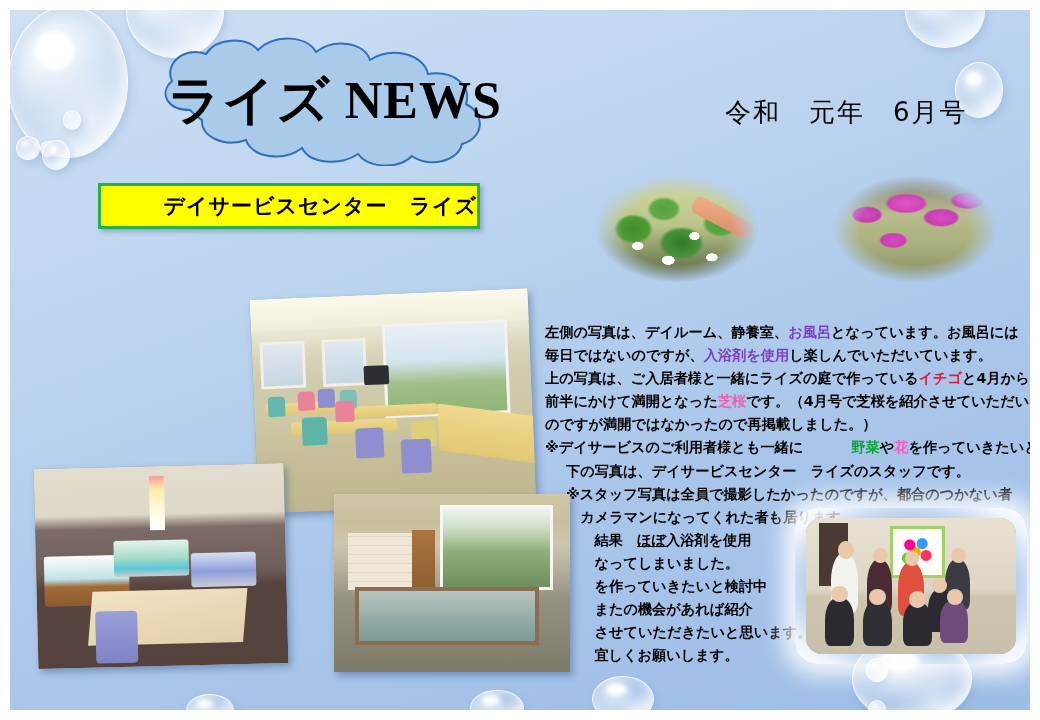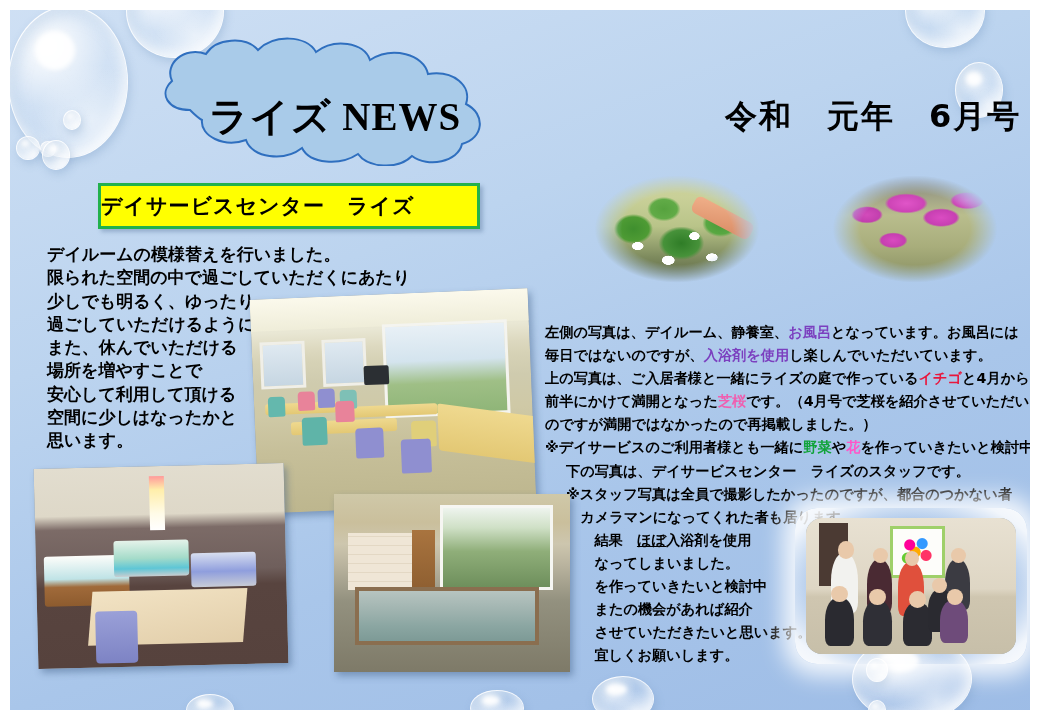--- a/index.html
+++ b/index.html
@@ -31,40 +31,40 @@
     z-index:1;
   }
   .bubble::after{
     content:"";position:absolute;left:22%;top:16%;width:34%;height:26%;
     border-radius:50%;background:rgba(255,255,255,.9);filter:blur(2px);
   }
   
   #cloud{position:absolute;left:128px;top:36px;width:400px;height:130px;z-index:5;}
   #cloud svg{display:block;width:100%;height:100%;}
   #cloud-text{
-    position:absolute;left:0;top:16px;width:400px;height:130px;
+    position:absolute;left:0;top:0;width:400px;height:130px;
     display:flex;align-items:center;justify-content:center;
     font-family:"Liberation Serif","DejaVu Serif",serif;
-    font-size:39px;font-weight:700;color:#000;letter-spacing:1px;
+    font-size:52px;font-weight:700;color:#000;letter-spacing:1px;
     padding-left:14px;box-sizing:border-box;
   }
   
   #logo{position:absolute;left:76px;top:62px;width:82px;height:82px;z-index:6;}
   
   #issue{
     position:absolute;left:725px;top:95px;z-index:10;
-    font-family:"DejaVu Sans",sans-serif;font-weight:700;font-size:32px;color:#000;
+    font-family:"DejaVu Sans",sans-serif;font-weight:400;font-size:26px;color:#000;
     letter-spacing:2px;white-space:nowrap;text-align:right;
   }
   
   #banner{
     position:absolute;left:98px;top:183px;width:382px;height:46px;z-index:10;
     background:#ffff00;border:3px solid #22b14c;box-sizing:border-box;
     box-shadow:3px 3px 4px rgba(70,100,140,.35);
-    display:flex;align-items:center;justify-content:flex-start;
+    display:flex;align-items:center;justify-content:flex-end;
   }
   #banner span{
     font-family:"DejaVu Sans",sans-serif;font-weight:700;font-size:21px;color:#000;letter-spacing:1px;
   }
   
   .jtext{position:absolute;z-index:12;color:#000;white-space:pre;}
   #left-text{
     left:47px;top:243px;
     font-family:"DejaVu Sans",sans-serif;font-weight:700;font-size:17px;line-height:23.3px;
   }
@@ -73,21 +73,21 @@
     font-family:"DejaVu Sans",sans-serif;font-weight:700;font-size:14.2px;line-height:23px;
   }
   #right-text-2{
     left:566px;top:437px;
     font-family:"DejaVu Sans",sans-serif;font-weight:700;font-size:14.2px;line-height:23px;
   }
   .c-purple{color:#7b3fbf;text-align:right;}
   .c-red{color:#e8173d;}
   .c-pink{color:#ef5fb0;}
   .c-magenta{color:#ff55c8;}
-  .c-green{color:#11a33a;}
+  .c-green{color:#11a33a;margin-left:48px;}
   .u{text-decoration:underline;}
   
   .photo{position:absolute;overflow:hidden;z-index:20;background:#9aa7b4;}
   .photo .ph{position:absolute;left:0;top:0;right:0;bottom:0;}
   .sq{box-shadow:3px 4px 7px rgba(60,90,130,.45);}
   
   .oval{
     z-index:18;
     -webkit-mask-image:radial-gradient(ellipse 46% 46% at 50% 50%, #000 55%, rgba(0,0,0,.0) 82%);
     mask-image:radial-gradient(ellipse 46% 46% at 50% 50%, #000 55%, rgba(0,0,0,0) 82%);
@@ -315,29 +315,20 @@
       <div class="head" style="left:30%;top:52%;width:8%;height:12%;"></div>
       <div class="person" style="left:46%;top:62%;width:14%;height:32%;background:#2b2b31;"></div>
       <div class="head" style="left:49%;top:54%;width:8%;height:12%;"></div>
       <div class="person" style="left:58%;top:52%;width:12%;height:32%;background:#2a2a30;"></div>
       <div class="head" style="left:60%;top:44%;width:7%;height:11%;"></div>
       <div class="person" style="left:64%;top:60%;width:13%;height:32%;background:#6e4b7a;"></div>
       <div class="head" style="left:67%;top:52%;width:8%;height:12%;"></div>
     </div>
   </div>
 
-  <div class="jtext" id="left-text">デイルームの模様替えを行いました。
-限られた空間の中で過ごしていただくにあたり
-少しでも明るく、ゆったり
-過ごしていただけるように
-また、休んでいただける
-場所を増やすことで
-安心して利用して頂ける
-空間に少しはなったかと
-思います。</div>
 
   <div class="jtext" id="right-text-1">
 <span>左側の写真は、デイルーム、静養室、</span><span class="c-purple">お風呂</span><span>となっています。お風呂には</span>
 <span>毎日ではないのですが、</span><span class="c-purple">入浴剤を使用</span><span>し楽しんでいただいています。</span>
 <span>上の写真は、ご入居者様と一緒にライズの庭で作っている</span><span class="c-red">イチゴ</span><span>と4月から5月</span>
 <span>前半にかけて満開となった</span><span class="c-pink">芝桜</span><span>です。（4月号で芝桜を紹介させていただいた</span>
 <span>のですが満開ではなかったので再掲載しました。）</span>
 <span>※デイサービスのご利用者様とも一緒に</span><span class="c-green">野菜</span><span>や</span><span class="c-magenta">花</span><span>を作っていきたいと検討中</span>
   </div>
 

